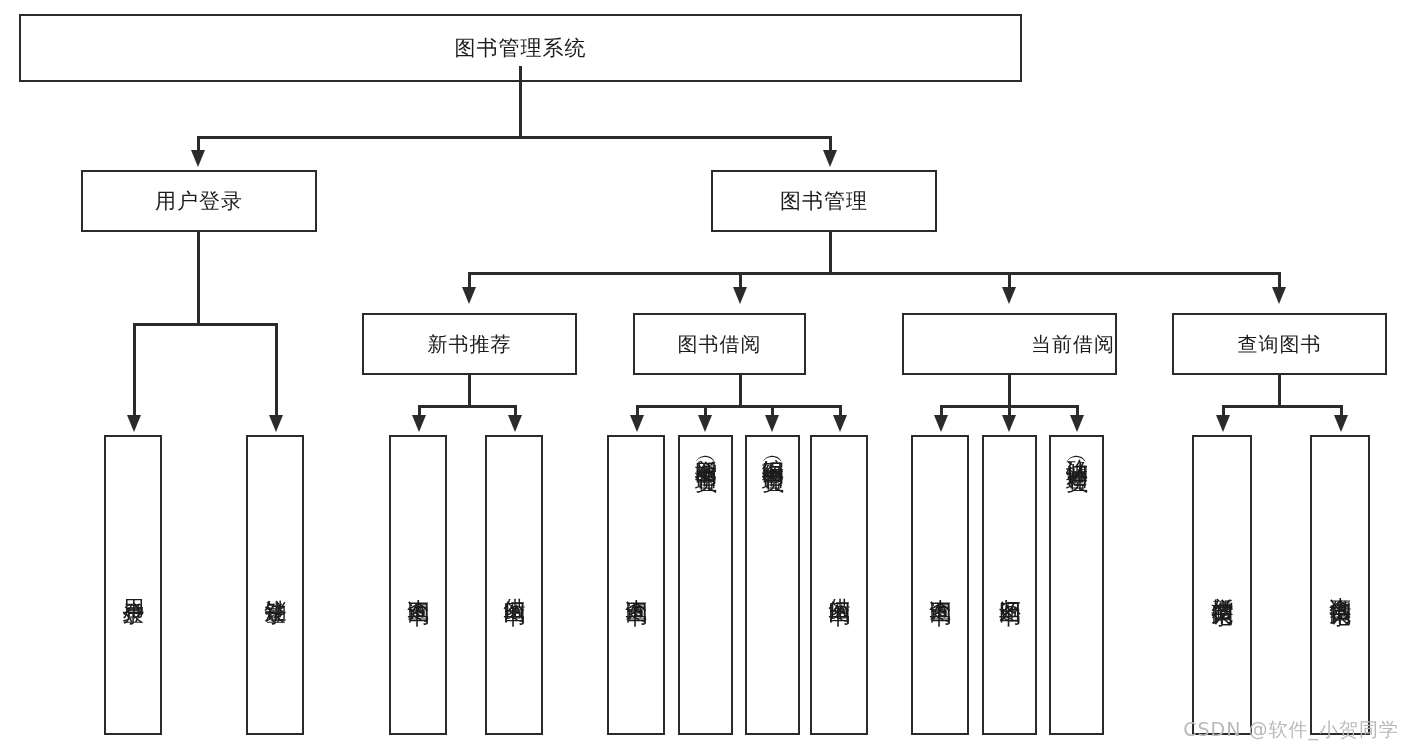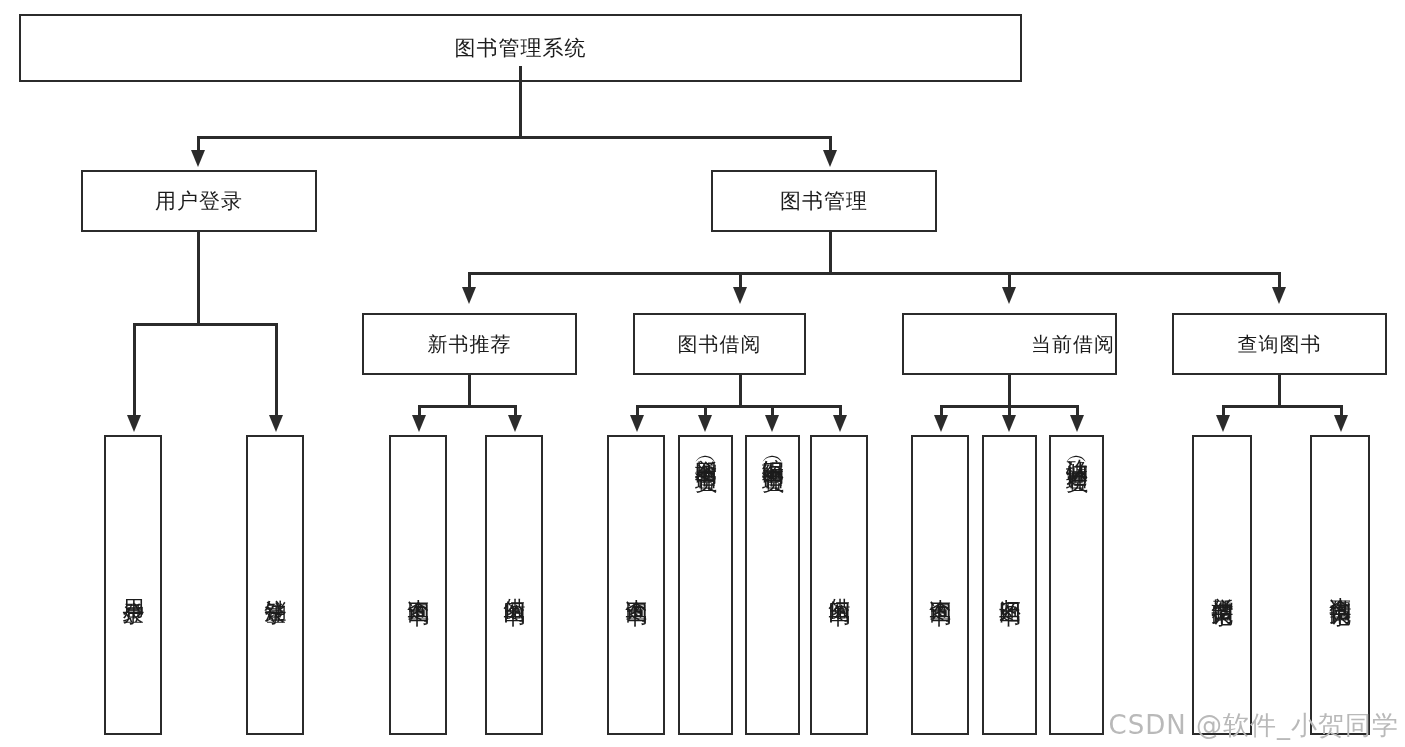--- a/index.html
+++ b/index.html
@@ -68,21 +68,21 @@
     border-left:7.5px solid transparent;
     border-right:7.5px solid transparent;
     border-top:17px solid #2b2b2b;
   }
 
   
   #watermark{
     position:absolute;
     right:6px;
     bottom:4px;
-    font-size:26px;
+    font-size:19px;
     color:#b9b9b9;
     letter-spacing:1px;
     white-space:nowrap;
     pointer-events:none;
     margin-top:40px;
   }
 </style>
 </head>
 <body>
 

